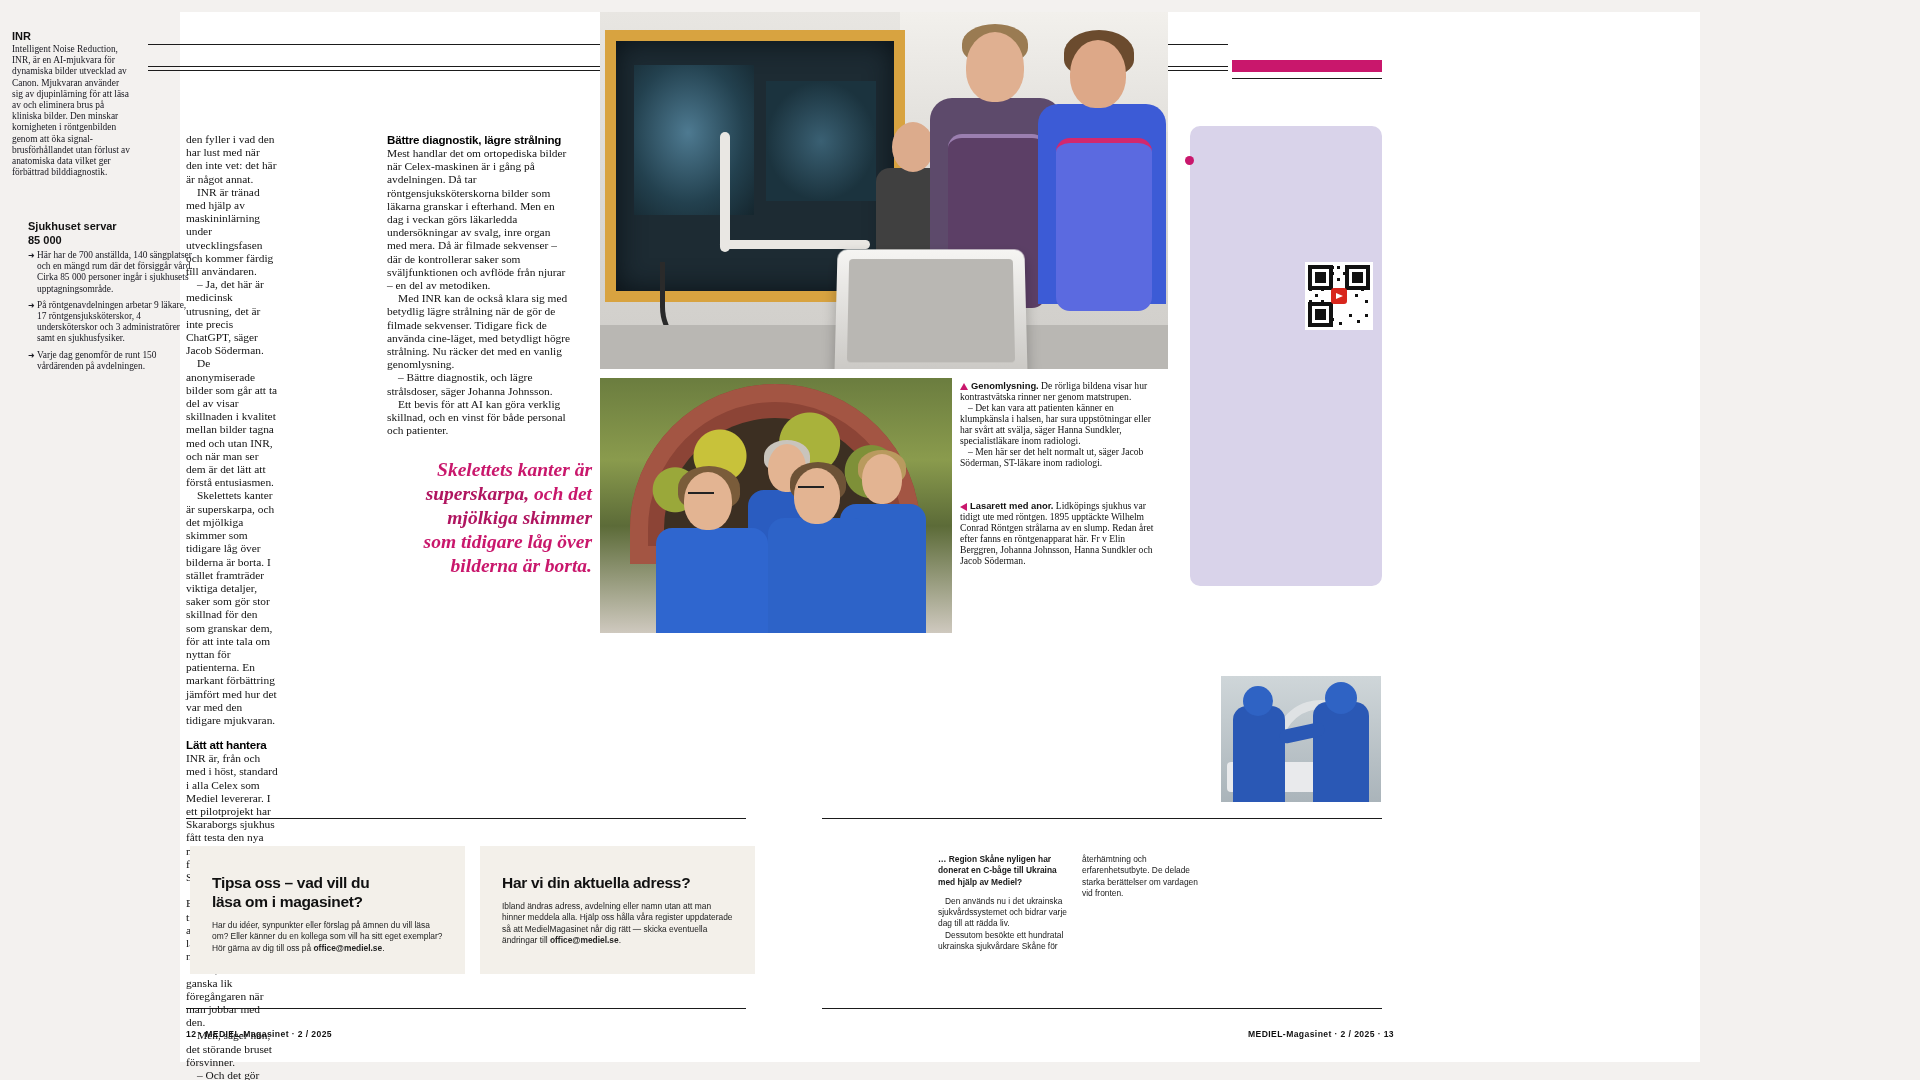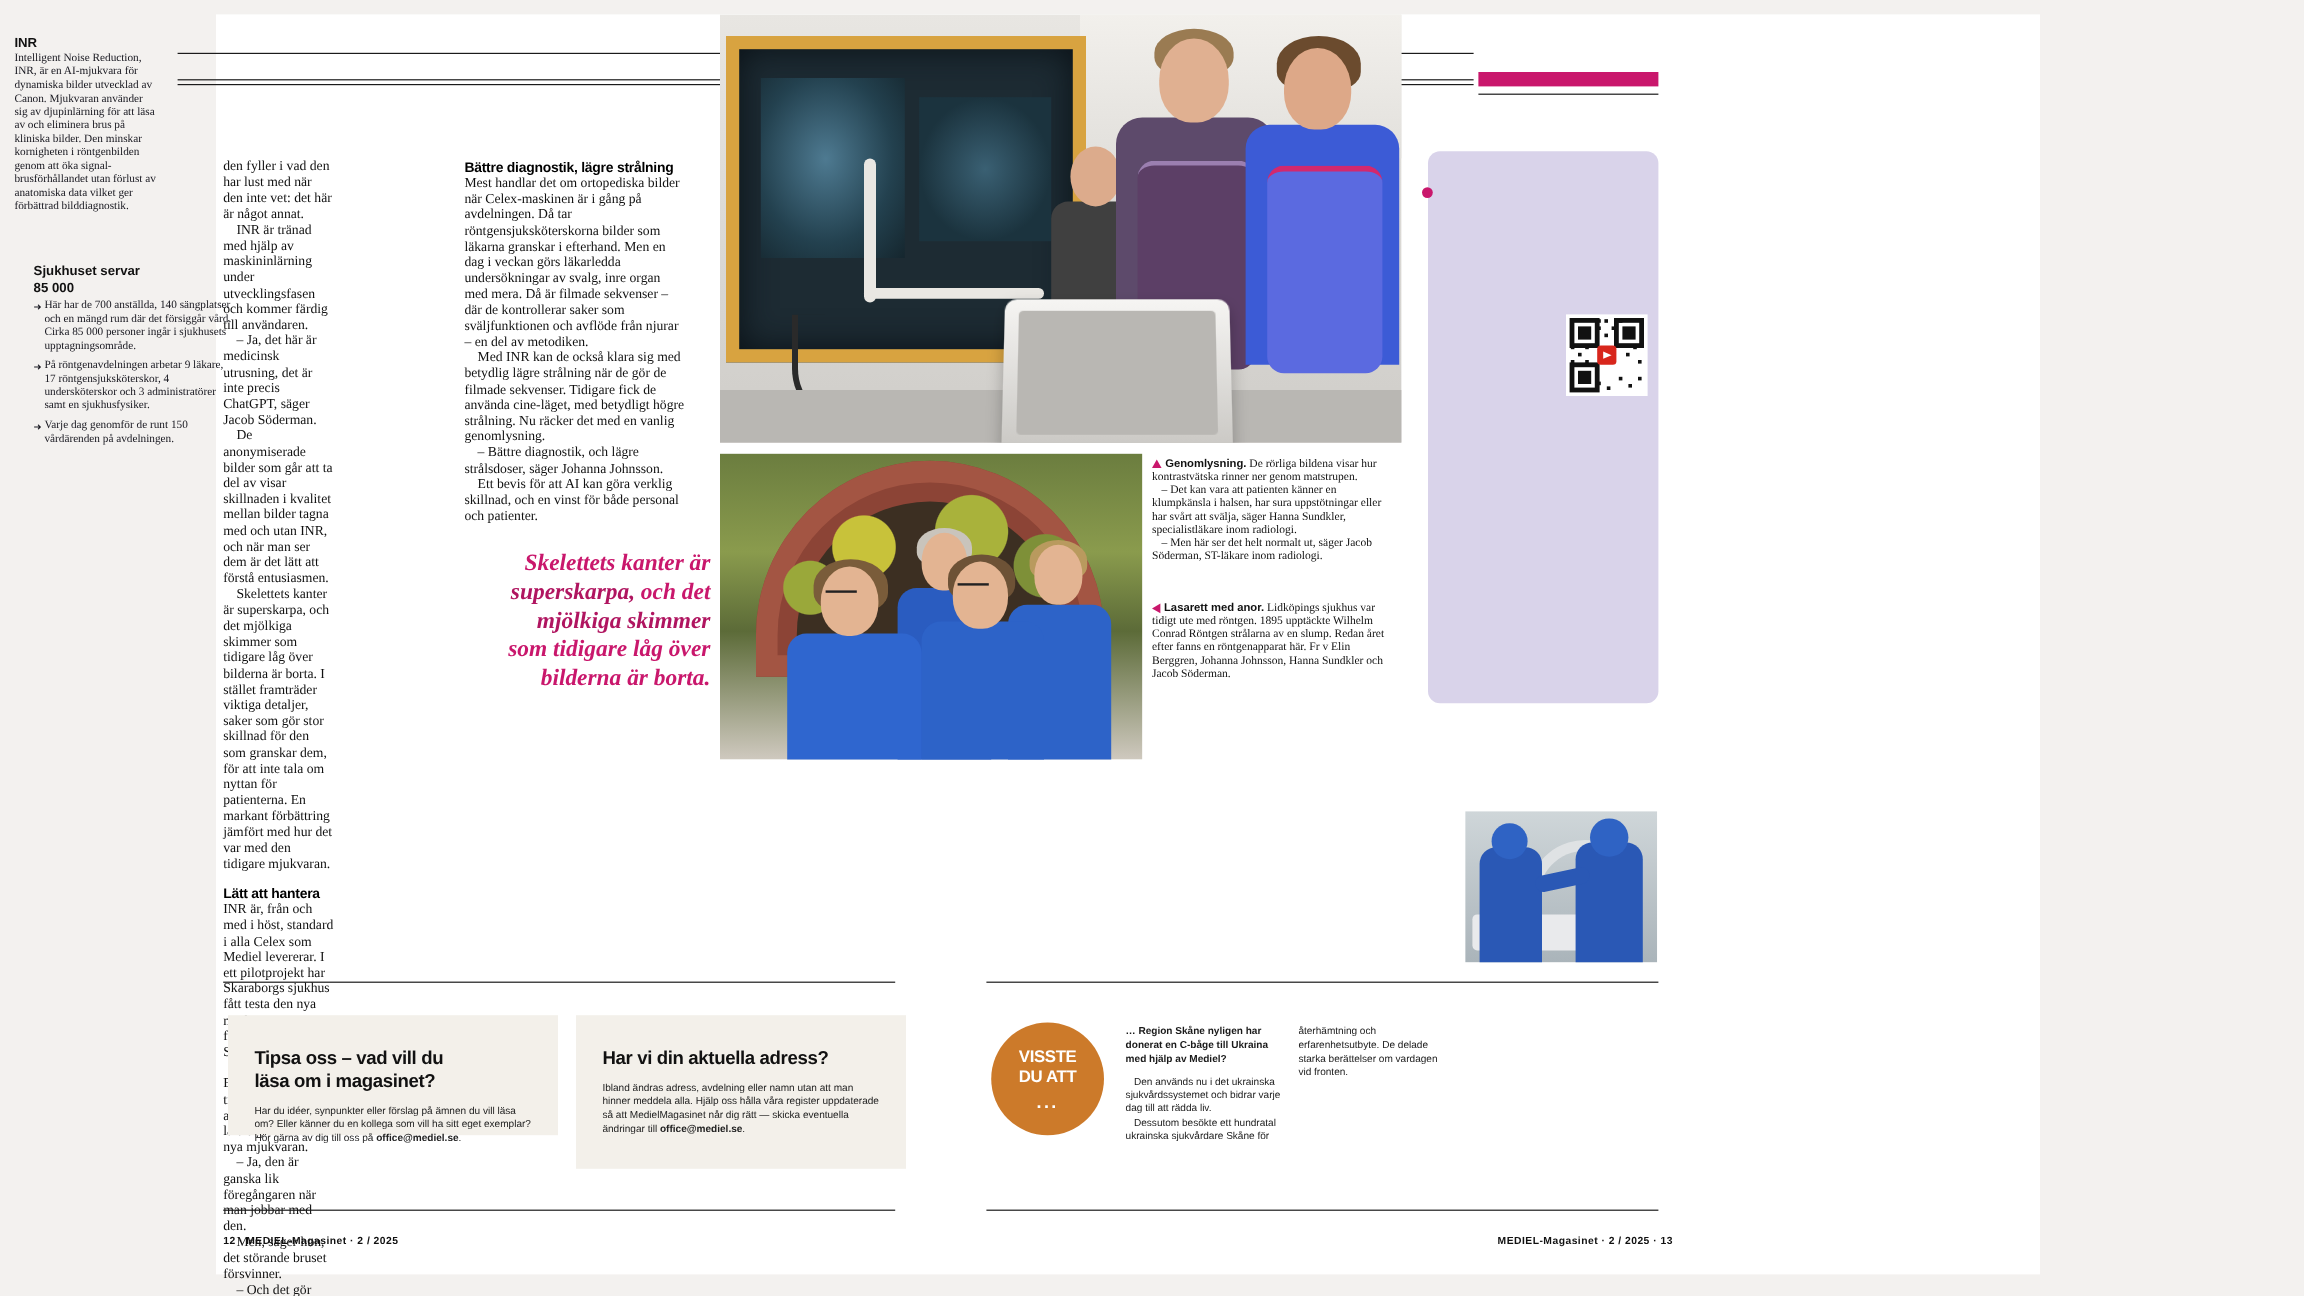--- a/index.html
+++ b/index.html
@@ -146,21 +146,21 @@
   .qr-eye i{position:absolute;inset:3px;background:#111;}
   #qr-logo{position:absolute;left:26px;top:26px;width:16px;height:16px;background:#d8261c;border-radius:3px;}
   #qr-logo:after{content:"";position:absolute;left:5px;top:4.5px;border-left:7px solid #fff;border-top:3.5px solid transparent;border-bottom:3.5px solid transparent;}
   #sb-serv{position:absolute;left:28px;top:220px;width:168px;}
   .sb-list{margin:4px 0 0 0;padding:0;list-style:none;}
   .sb-list li{font-family:"Liberation Serif",serif;font-size:9.4px;line-height:11.2px;color:#17171f;margin-bottom:5px;padding-left:9px;position:relative;}
   .sb-list li:before{content:"\279C";position:absolute;left:0;top:0;font-size:8px;color:#17171f;}
 
   
   .botbox{position:absolute;background:#f3f0ea;}
-  #box-a{left:190px;top:846px;width:275px;height:100px;}
+  #box-a{left:190px;top:846px;width:275px;height:128px;}
   #box-b{left:480px;top:846px;width:275px;height:128px;}
   .box-h{font-family:"Liberation Sans",sans-serif;font-weight:bold;font-size:15.5px;line-height:19px;color:#111;margin:0;letter-spacing:-0.3px;}
   .box-t{font-family:"Liberation Sans",sans-serif;font-size:8.4px;line-height:11.4px;color:#222;margin:9px 0 0 0;}
   .box-t b{font-weight:bold;}
   .box-inner{position:absolute;left:22px;right:20px;top:27px;}
 
   
   .hr-dark{position:absolute;height:1px;background:#1b1b1b;}
 
   
@@ -355,25 +355,20 @@
     </div>
   </div>
 
   <div class="botbox" id="box-b">
     <div class="box-inner">
       <p class="box-h">Har vi din aktuella adress?</p>
       <p class="box-t"><span>Ibland ändras adress, avdelning eller namn utan att man hinner meddela alla. Hjälp oss hålla våra register uppdaterade så att MedielMagasinet når dig rätt — skicka eventuella ändringar till </span><b>office@mediel.se</b><span>.</span></p>
     </div>
   </div>
 
-  <div id="circle">
-    <span>VISSTE</span>
-    <span>DU ATT</span>
-    <span class="dots">...</span>
-  </div>
 
   <div class="vd-col" id="vd-c1">
     <p class="first" style="font-weight:bold;">… Region Skåne nyligen har donerat en C-båge till Ukraina med hjälp av Mediel?</p>
     <p style="margin-top:8px;">Den används nu i det ukrainska sjukvårdssystemet och bidrar varje dag till att rädda liv.</p>
     <p>Dessutom besökte ett hundratal ukrainska sjukvårdare Skåne för</p>
   </div>
 
   <div class="vd-col" id="vd-c2">
     <p class="first">återhämtning och erfarenhetsutbyte. De delade starka berättelser om vardagen vid fronten.</p>
   </div>

